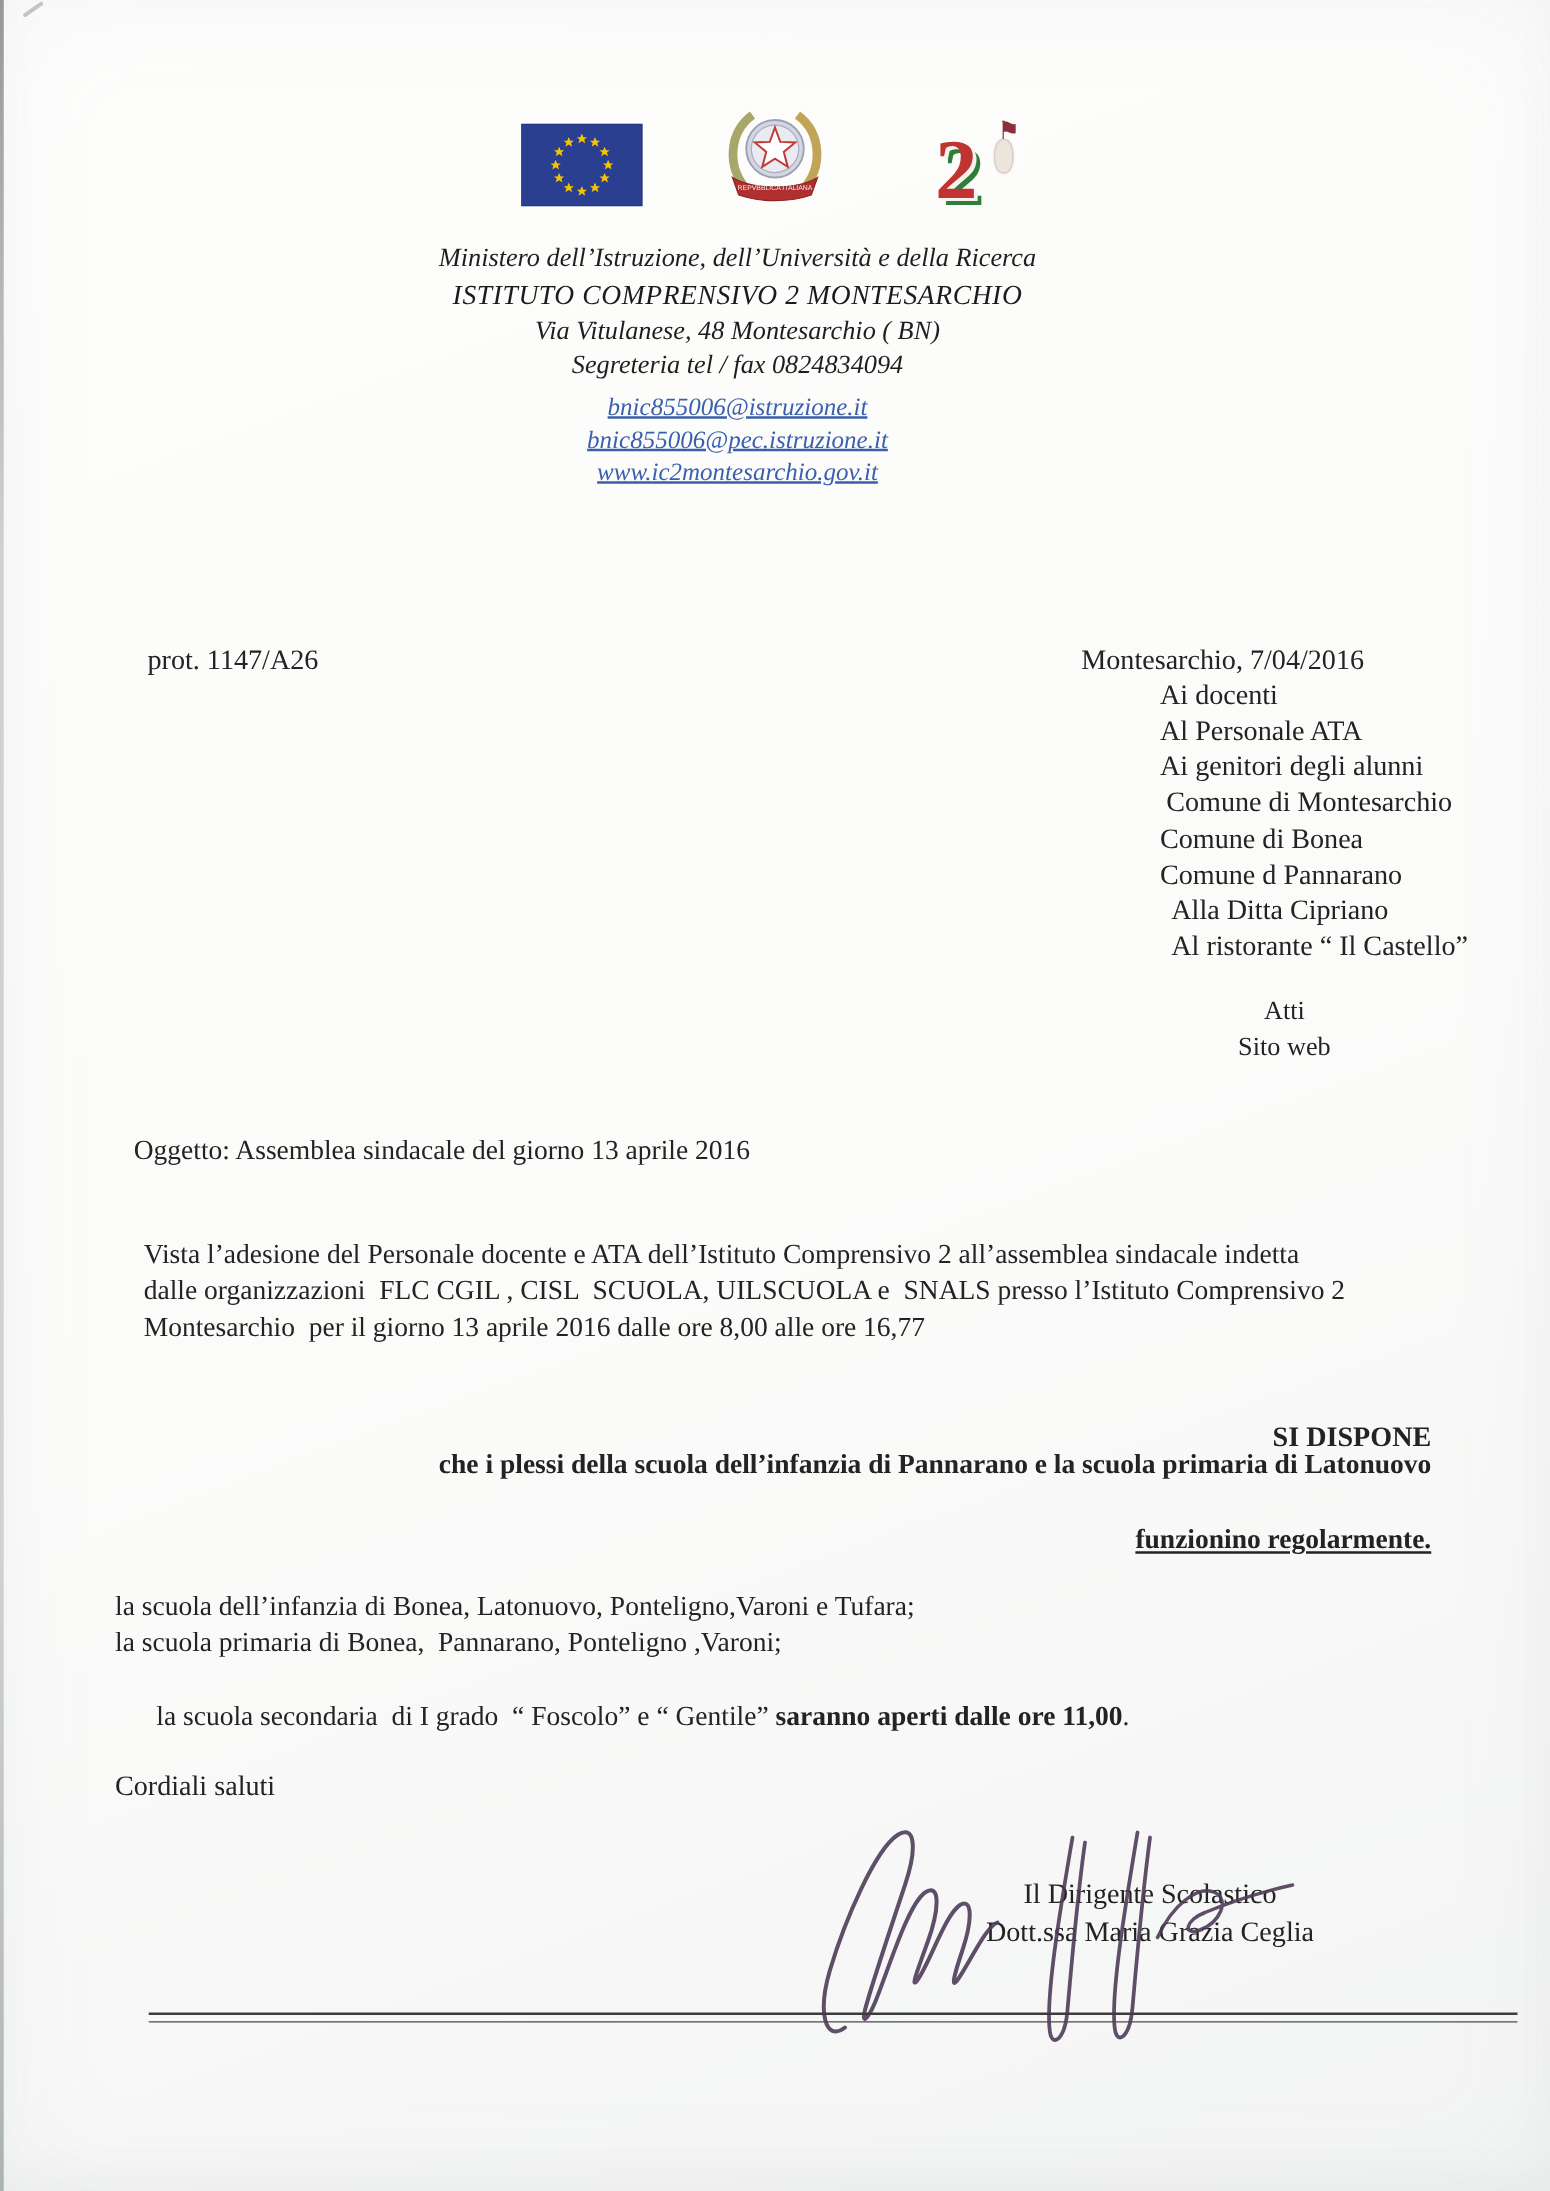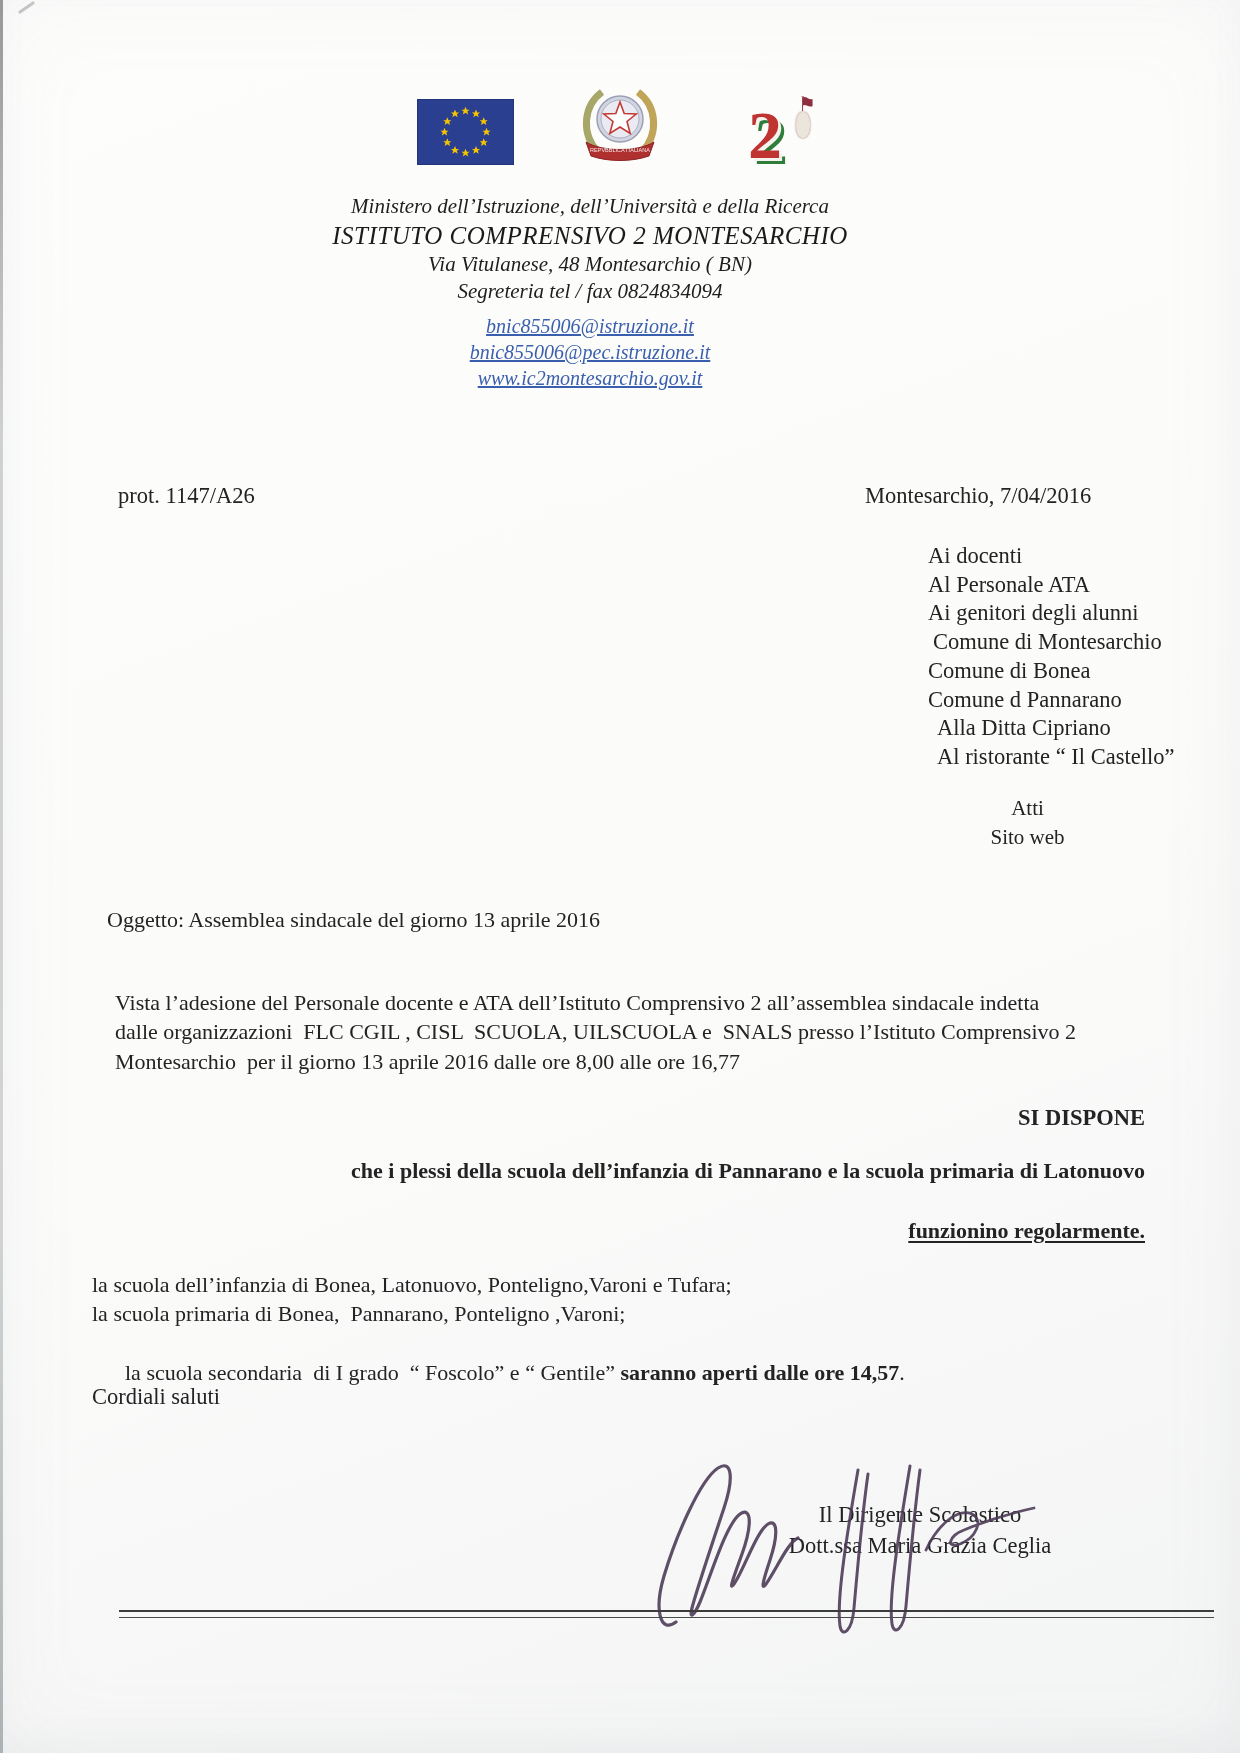--- a/index.html
+++ b/index.html
@@ -18,27 +18,27 @@
     background:linear-gradient(180deg,#777 0%,#c5c8c9 25%,#c9cccc 70%,#98a0a2 100%);
     opacity:.75;}
   #corner-mark{left:17px;top:6px;width:19px;height:3px;background:#9a9a9a;
     transform:rotate(-35deg);opacity:.55;border-radius:2px;}
   #page-shadow{left:0;top:0;right:0;bottom:0;
     box-shadow:inset 0 0 90px rgba(150,158,164,.07), inset 0 -14px 30px rgba(140,150,158,.05);
     pointer-events:none;}
   
   .lh-block{left:240px;top:193px;width:700px;text-align:center;}
   .lh-ministry{font-style:italic;font-size:21px;line-height:27px;color:#1e1e1e;font-family:Liberation Serif, serif;}
-  .lh-institute{font-style:italic;font-size:25px;line-height:31px;letter-spacing:.5px;color:#1b1b1b;}
+  .lh-institute{font-style:italic;font-size:22px;line-height:31px;letter-spacing:.5px;color:#1b1b1b;}
   .lh-address,.lh-phone{font-style:italic;font-size:21px;line-height:27px;color:#1e1e1e;}
   .lh-link{display:block;font-style:italic;font-size:20px;line-height:26px;
     color:#3a5fae;text-decoration:underline;cursor:pointer;}
   .lh-link.first{margin-top:8px;}
   
-  .t{font-size:22.5px;white-space:pre;color:#232323;}
+  .t{font-size:22.5px;white-space:pre;color:#232323;margin-top:32px;}
   .small-t{font-size:22px;white-space:pre;color:#232323;}
   .bold{font-weight:bold;}
   .centerblock{left:115px;width:1030px;text-align:right;}
   .recipients{left:928px;top:542px;font-size:22.5px;line-height:28.7px;color:#232323;}
   .recipients .r3{padding-left:5px;}
   .recipients .r6,.recipients .r7{padding-left:9px;}
   .cc-block{left:940px;top:794px;width:175px;text-align:center;
     font-size:21px;line-height:28.7px;color:#232323;}
   .bodylines{left:115px;top:988px;font-size:22px;line-height:29.4px;}
   .schools{left:92px;top:1270px;font-size:22px;line-height:29.3px;}
@@ -149,21 +149,21 @@
   <div class="abs centerblock t bold" style="top:1105px;">SI DISPONE</div>
   <div class="abs centerblock small-t bold" style="top:1158px;">che i plessi della scuola dell’infanzia di Pannarano e la scuola primaria di Latonuovo</div>
   <div class="abs centerblock small-t" style="top:1192px;">
     <span class="bold underline">funzionino regolarmente.</span>
   </div>
 
   <div class="abs schools">
     <div class="small-t">la scuola dell’infanzia di Bonea, Latonuovo, Ponteligno,Varoni e Tufara;</div>
     <div class="small-t">la scuola primaria di Bonea,  Pannarano, Ponteligno ,Varoni;</div>
     <div class="small-t">
-      <span>la scuola secondaria  di I grado  “ Foscolo” e “ Gentile” </span><span class="bold">saranno aperti dalle ore 14,57</span><span>.</span>
+      <span>la scuola secondaria  di I grado  “ Foscolo” e “ Gentile” </span><span class="bold">saranno aperti dalle ore 11,00</span><span>.</span>
     </div>
   </div>
 
   <div class="abs t" style="left:92px;top:1384px;">Cordiali saluti</div>
 
   <div class="abs sig-block">
     <div>Il Dirigente Scolastico</div>
     <div>Dott.ssa Maria Grazia Ceglia</div>
   </div>
 

